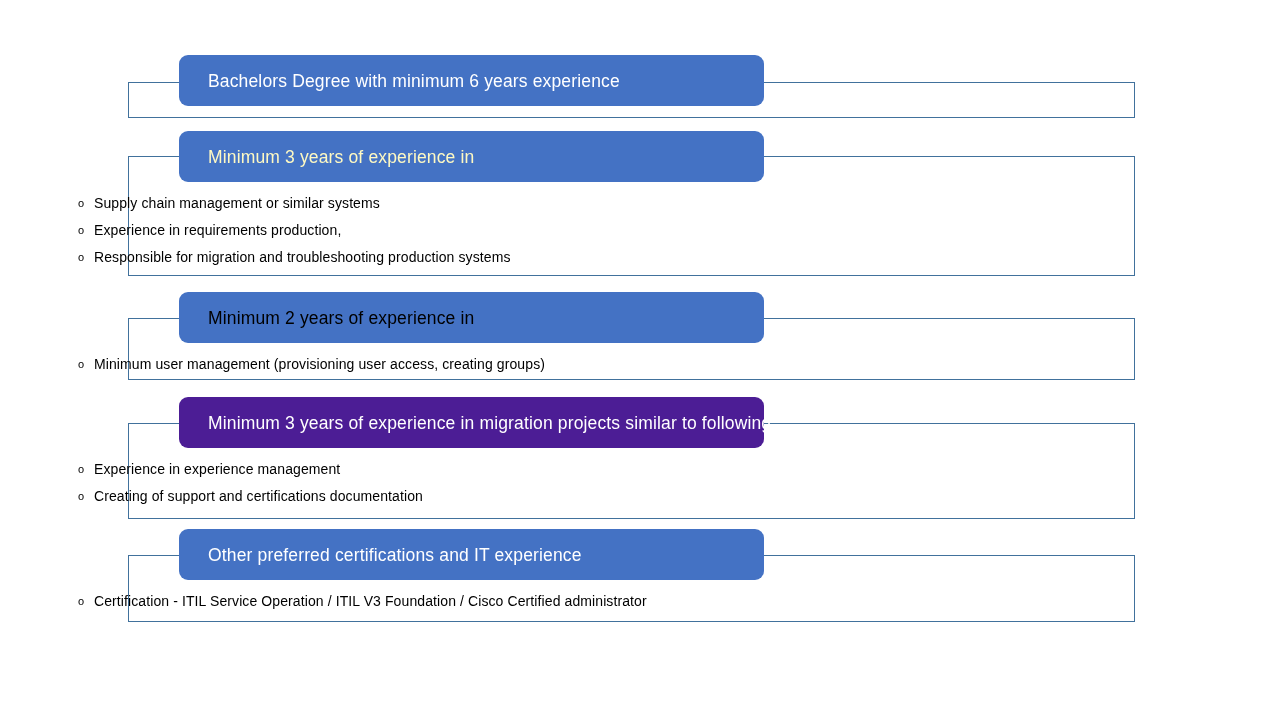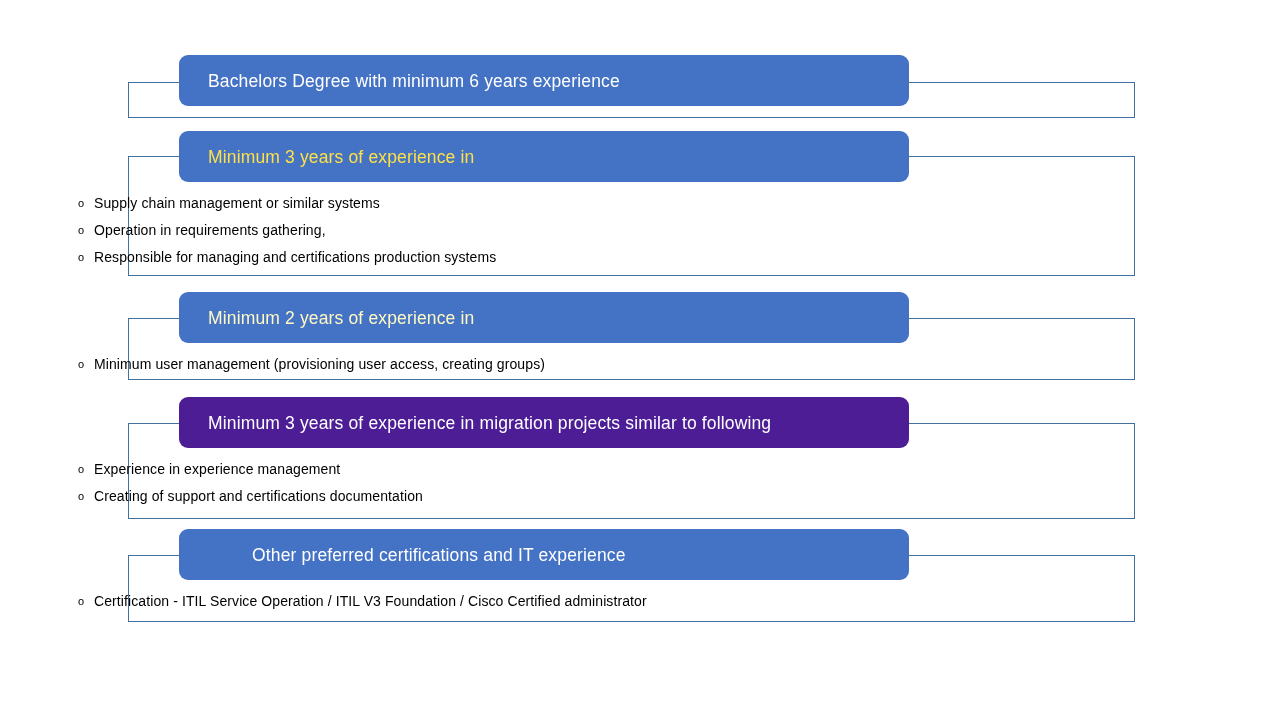--- a/index.html
+++ b/index.html
@@ -36,21 +36,21 @@
     width: 1007px;
     border: 1.3px solid #41719C;
     background: transparent;
   }
 
   
   .header-bar {
     position: absolute;
     left: 179px;
     box-sizing: border-box;
-    width: 730px;
+    width: 585px;
     height: 51px;
     background: #4472C4;
     border-radius: 9px;
     display: flex;
     align-items: center;
     padding-left: 29px;
     padding-right: 14px;
   }
 
   .header-label {
@@ -108,41 +108,41 @@
       </div>
       <div class="req-block">
         <div class="panel" style="top: 156px; height: 120px; border-color: rgb(65, 113, 156);"></div>
         <div class="bullets" style="top: 190px;">
           <div class="bullet-row">
             <span class="bullet-marker">o</span>
             <span class="bullet-text">Supply chain management or similar systems</span>
           </div>
           <div class="bullet-row">
             <span class="bullet-marker">o</span>
-            <span class="bullet-text">Operation  in requirements  gathering,</span>
+            <span class="bullet-text">Experience  in requirements  production,</span>
           </div>
           <div class="bullet-row">
             <span class="bullet-marker">o</span>
-            <span class="bullet-text">Responsible  for managing and certifications  production systems</span>
+            <span class="bullet-text">Responsible  for migration and troubleshooting  production systems</span>
           </div>
         </div>
         <div class="header-bar" style="top: 131px; background: rgb(68, 114, 196);">
-          <span class="header-label" style="color: #fde047;">Minimum 3 years of experience  in</span>
+          <span class="header-label" style="color: #fef9c3;">Minimum 3 years of experience  in</span>
         </div>
       </div>
       <div class="req-block">
         <div class="panel" style="top: 318px; height: 62px; border-color: rgb(65, 113, 156);"></div>
         <div class="bullets" style="top: 351px;">
           <div class="bullet-row">
             <span class="bullet-marker">o</span>
             <span class="bullet-text">Minimum user management (provisioning user access, creating groups)</span>
           </div>
         </div>
         <div class="header-bar" style="top: 292px; background: rgb(68, 114, 196);">
-          <span class="header-label" style="color: #fef9c3;">Minimum 2 years of experience  in</span>
+          <span class="header-label" style="color: #000000;">Minimum 2 years of experience  in</span>
         </div>
       </div>
       <div class="req-block">
         <div class="panel" style="top: 423px; height: 96px; border-color: rgb(65, 113, 156);"></div>
         <div class="bullets" style="top: 456px;">
           <div class="bullet-row">
             <span class="bullet-marker">o</span>
             <span class="bullet-text">Experience  in experience management</span>
           </div>
           <div class="bullet-row">
@@ -156,17 +156,17 @@
       </div>
       <div class="req-block">
         <div class="panel" style="top: 555px; height: 67px; border-color: rgb(65, 113, 156);"></div>
         <div class="bullets" style="top: 588px;">
           <div class="bullet-row">
             <span class="bullet-marker">o</span>
             <span class="bullet-text">Certification - ITIL Service Operation / ITIL V3 Foundation / Cisco Certified administrator</span>
           </div>
         </div>
         <div class="header-bar" style="top: 529px; background: rgb(68, 114, 196);">
-          <span class="header-label" style="color: rgb(255, 255, 255); margin-left: 44px;">Other preferred  certifications and IT experience</span>
+          <span class="header-label" style="color: rgb(255, 255, 255);">Other preferred  certifications and IT experience</span>
         </div>
       </div>
     </div>
 </div>
 
 </body></html>

